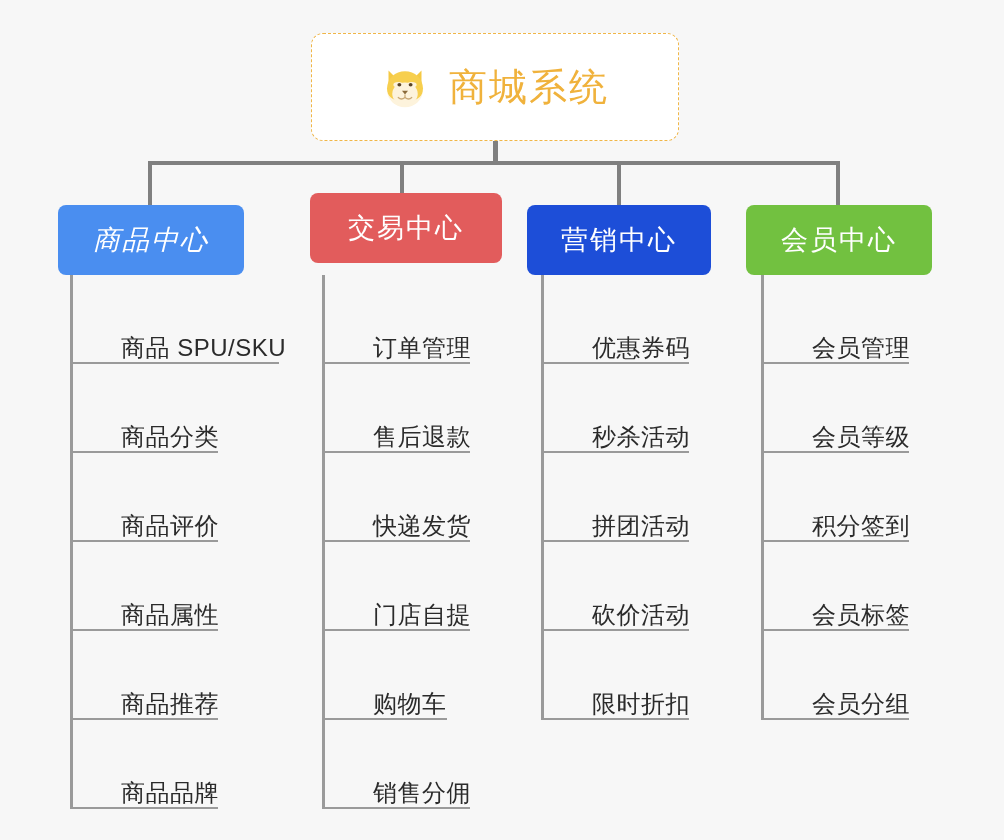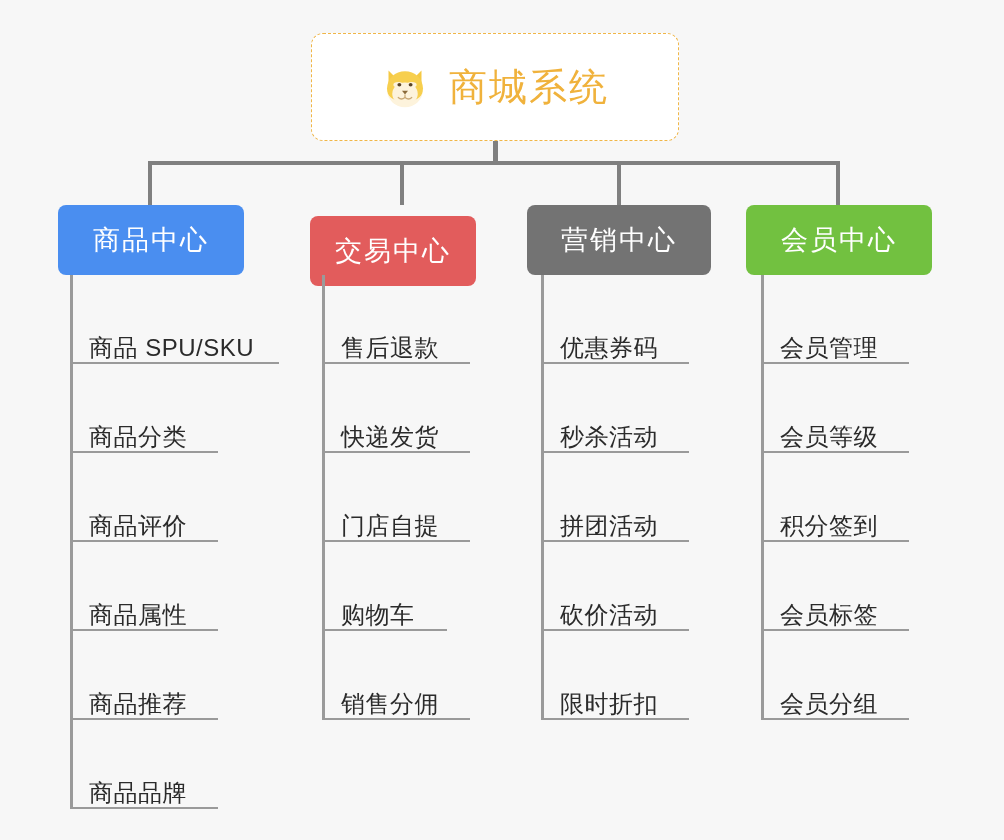--- a/index.html
+++ b/index.html
@@ -84,21 +84,21 @@
     position: absolute;
     box-sizing: border-box;
     border-left: 3px solid #9a9a9a;
   }
   .leaf-item {
     position: relative;
     box-sizing: border-box;
     height: 89px;
     display: flex;
     align-items: flex-end;
-    padding-left: 16px;
+    padding-left: 48px;
   }
   .leaf-label {
     font-size: 24px;
     color: #2b2b2b;
     line-height: 1.05;
     white-space: nowrap;
     padding-bottom: 4px;
     letter-spacing: 0.5px;
   }
   .leaf-underline {
@@ -135,29 +135,29 @@
 
   <div class="conn conn-v" style="left:493px; top:141px; width:5px; height:24px;"></div>
 
   <div class="conn conn-h" style="left:150px; top:161px; width:690px; height:4px;"></div>
 
   <div class="conn conn-v" style="left:148px; top:161px; width:4px; height:44px;"></div>
   <div class="conn conn-v" style="left:400px; top:161px; width:4px; height:44px;"></div>
   <div class="conn conn-v" style="left:617px; top:161px; width:4px; height:44px;"></div>
   <div class="conn conn-v" style="left:836px; top:161px; width:4px; height:44px;"></div>
 
-  <div class="cat-box" style="left:58px; top:205px; width:186px; background:#4a8ef0;">
+  <div class="cat-box" style="left:58px; top:205px; width:186px; background:#4a8ef0;font-style:italic;">
     <span class="cat-label">商品中心</span>
   </div>
 
-  <div class="cat-box" style="left:310px; top:216px; width:166px; background:#e25c5c;">
+  <div class="cat-box" style="left:310px; top:193px; width:192px; background:#e25c5c;">
     <span class="cat-label">交易中心</span>
   </div>
 
-  <div class="cat-box" style="left:527px; top:205px; width:184px; background:#737373;">
+  <div class="cat-box" style="left:527px; top:205px; width:184px; background:#1d4ed8;">
     <span class="cat-label">营销中心</span>
   </div>
 
   <div class="cat-box" style="left:746px; top:205px; width:186px; background:#72c140;justify-content:center;">
     <span class="cat-label">会员中心</span>
   </div>
 
   <div class="leaf-col" style="left:70px; top:275px; width:230px;">
     <div class="leaf-item">
       <span class="leaf-label">商品 SPU/SKU</span>
@@ -180,20 +180,24 @@
       <span class="leaf-underline" style="width:145px;"></span>
     </div>
     <div class="leaf-item">
       <span class="leaf-label">商品品牌</span>
       <span class="leaf-underline" style="width:145px;"></span>
     </div>
   </div>
 
   <div class="leaf-col" style="left:322px; top:275px; width:210px;">
     <div class="leaf-item">
+      <span class="leaf-label">订单管理</span>
+      <span class="leaf-underline" style="width:145px;"></span>
+    </div>
+    <div class="leaf-item">
       <span class="leaf-label">售后退款</span>
       <span class="leaf-underline" style="width:145px;"></span>
     </div>
     <div class="leaf-item">
       <span class="leaf-label">快递发货</span>
       <span class="leaf-underline" style="width:145px;"></span>
     </div>
     <div class="leaf-item">
       <span class="leaf-label">门店自提</span>
       <span class="leaf-underline" style="width:145px;"></span>

